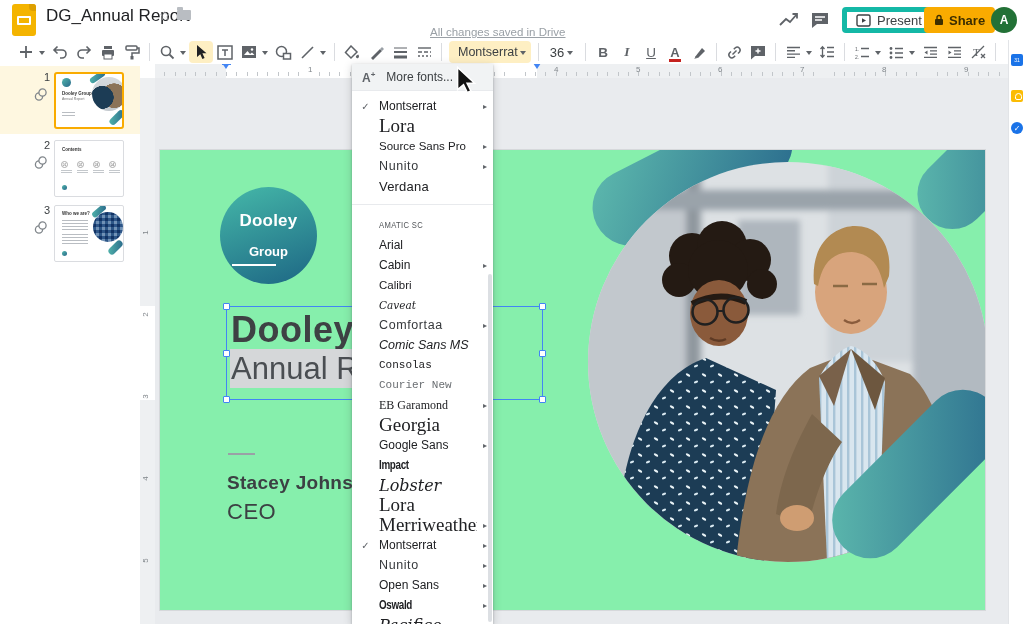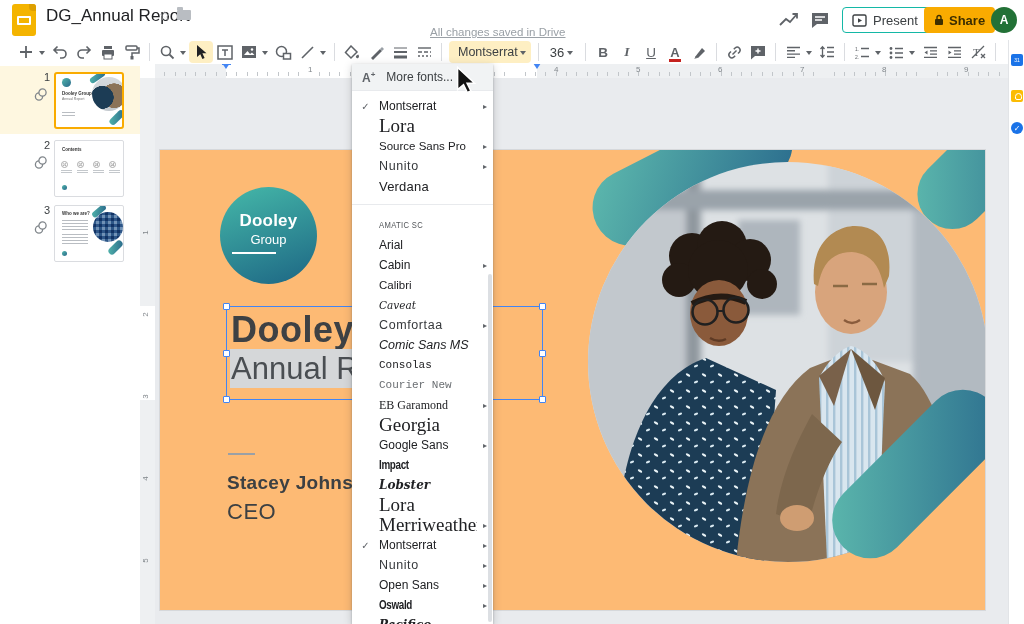--- a/index.html
+++ b/index.html
@@ -12,21 +12,21 @@
 .slides-logo .inner{position:absolute;left:5px;top:12px;width:14px;height:9px;border:2px solid #fff;border-radius:1px}
 .doc-title{position:absolute;left:46px;top:6px;font-size:17px;color:#202124}
 .star-icon{position:absolute;left:159px;top:8px;color:#c4c7cb;font-size:13px}
 .move-icon{position:absolute;left:177px;top:10px;width:14px;height:10px;background:#b9bdc2;border-radius:1px}
 .move-icon:before{content:"";position:absolute;left:0;top:-3px;width:6px;height:3px;background:#b9bdc2;border-radius:1px 1px 0 0}
 .menubar{position:absolute;left:45px;top:24px;display:flex;gap:10px;font-size:13px;color:#202124}
 .menubar span{padding:1px 2px;cursor:default}
 .saved{position:absolute;left:430px;top:26px;font-size:11.5px;color:#9aa0a6;text-decoration:underline}
 .activity{position:absolute;left:778px;top:10px}
 .commentsbtn{position:absolute;left:810px;top:10px}
-.present{position:absolute;left:842px;top:7px;height:26px;border:1px solid #14b8a6;border-radius:4px;display:flex;align-items:center;font-size:13px;color:#3c4043;background:#fff}
+.present{position:absolute;left:842px;top:7px;height:26px;border:5px solid #14b8a6;border-radius:4px;display:flex;align-items:center;font-size:13px;color:#3c4043;background:#fff}
 .present .pmain{display:flex;align-items:center;gap:6px;padding:0 9px}
 .present .pcaret{border-left:1px solid #dadce0;padding:0 6px;height:100%;display:flex;align-items:center}
 .share{position:absolute;left:924px;top:7px;height:26px;background:#f9ab00;border-radius:4px;display:flex;align-items:center;gap:5px;padding:0 10px;font-size:13px;font-weight:bold;color:#3c2e00}
 .avatar{position:absolute;left:991px;top:7px;width:26px;height:26px;border-radius:50%;background:#227136;color:#fff;display:flex;align-items:center;justify-content:center;font-size:12px;font-weight:bold}
 
 .tbar{position:absolute;left:0;top:40px;width:1008px;height:24px;display:flex;align-items:center;padding-left:14px;z-index:5;background:#fff}
 .ti{width:24px;height:22px;display:flex;align-items:center;justify-content:center;border-radius:4px;flex:0 0 auto}
 .crt{width:0;height:0;border:3.5px solid transparent;border-top:4px solid #5f6368;margin:4px 3px 0 1px;flex:0 0 auto}
 .tsep{width:1px;height:18px;background:#dadce0;margin:0 5px;flex:0 0 auto}
 .chip{background:#feefc3}
@@ -65,24 +65,24 @@
 .mini-sub{position:absolute;font-size:3.5px;color:#777}
 .mini-lines{position:absolute;background:repeating-linear-gradient(#b9bdc2 0 1px,transparent 1px 3px)}
 .mini-photo{position:absolute;border-radius:50%;overflow:hidden}
 .mini-pill{position:absolute;border-radius:5px}
 .mini-dot{position:absolute;width:5px;height:5px;border-radius:50%}
 .t2step{position:absolute;width:12px}
 .t2c{width:7px;height:7px;border:0.5px solid #aaa;border-radius:50%;font-size:3px;color:#555;display:flex;align-items:center;justify-content:center;margin-bottom:2px}
 .t2l{width:11px;height:4px;background:repeating-linear-gradient(#c4c8cc 0 0.8px,transparent 0.8px 2.4px)}
 
 .canvas{position:absolute;left:155px;top:78px;width:853px;height:546px;background:#e9ebee;z-index:1}
-.slide{position:absolute;left:5px;top:72px;width:825px;height:460px;background:#fdba74;overflow:hidden;box-shadow:0 0 0 1px #d6d8db}
+.slide{position:absolute;left:5px;top:72px;width:825px;height:460px;background:#86efac;overflow:hidden;box-shadow:0 0 0 1px #d6d8db}
 .logo{position:absolute;left:60px;top:37px;width:97px;height:97px;border-radius:50%;background:linear-gradient(160deg,#41b0a5 10%,#1f6a86 95%);color:#fff;text-align:center;padding-top:24px}
 .logo .l1{font-size:17px;font-weight:bold;letter-spacing:.2px}
-.logo .l2{font-size:13px;font-weight:400;margin-top:1px}
+.logo .l2{font-size:13px;font-weight:700;margin-top:13px}
 .logo .ul{width:44px;height:2px;background:#fff;margin:5px 0 0 12px}
 .pill{position:absolute;background:linear-gradient(135deg,#5ebbae 0%,#2a6b8d 100%)}
 .pill-a{left:425px;top:-12px;width:215px;height:76px;border-radius:40px;transform:rotate(-27deg);z-index:1}
 .pill-tr{left:742px;top:-28px;width:175px;height:70px;border-radius:36px;transform:rotate(-45deg);z-index:1}
 .photo{position:absolute;left:428px;top:12px;width:400px;height:400px;border-radius:50%;overflow:hidden;z-index:2}
 .pill-b{left:653px;top:286px;width:207px;height:76px;border-radius:42px;transform:rotate(-45deg);z-index:3}
 .tbox{position:absolute;left:66px;top:156px;width:317px;height:94px;border:1px solid #4285f4;z-index:4}
 .hdl{position:absolute;width:7px;height:7px;background:#fff;border:1.5px solid #4285f4;border-radius:1px}
 .t1{position:absolute;left:4px;top:2px;font-size:36px;font-weight:bold;color:#3e4144;letter-spacing:.5px;white-space:nowrap}
 .t2{position:absolute;left:3px;top:44px;font-size:31px;color:#4a4e52;white-space:nowrap}
@@ -105,21 +105,21 @@
 .fm-sec{padding:5px 0 3px}
 .fm-item{height:20px;display:flex;align-items:center;padding-right:6px;font-size:12px;color:#202124}
 .fm-check{width:27px;text-align:center;font-size:10px;color:#5f6368;flex:0 0 auto}
 .fm-label{flex:1;white-space:nowrap;overflow:hidden}
 .fm-arrow{width:10px;font-size:8px;color:#5f6368;text-align:right;flex:0 0 auto}
 .fm-div{height:1px;background:#e8eaed;margin:5px 0}
 .f-serif{font-family:"Liberation Serif",serif;font-size:19px}
 .f-mono{font-family:"Liberation Mono",monospace;font-size:11px}
 .f-mono-lt{font-family:"Liberation Mono",monospace;font-size:11px;color:#6a6e72}
 .f-script{font-family:"DejaVu Serif",serif;font-style:italic;font-size:12px}
-.f-script-b{font-family:"DejaVu Serif",serif;font-style:italic;font-weight:bold;font-size:12px}
+.f-script-b{font-family:"DejaVu Serif",serif;font-style:italic;font-weight:normal;font-size:16px}
 .f-impact{font-weight:bold;letter-spacing:-.4px}
 .f-cond{font-weight:bold;transform:scaleX(.82);transform-origin:left center}
 .f-amatic{font-size:9px;letter-spacing:.4px;color:#515458;text-transform:uppercase;transform:scaleX(.85);transform-origin:left center}
 .f-comic{font-style:italic;font-size:12.5px}
 .f-verdana{font-size:13px;letter-spacing:.2px}
 .f-round{letter-spacing:.6px;color:#35383b;font-size:12.5px}
 .fm-sb{position:absolute;right:1px;top:210px;width:4px;height:348px;background:#dcdfe3;border-radius:2px}
 .cursor{position:absolute;left:453px;top:66px;z-index:60}
 </style>
 </head>

